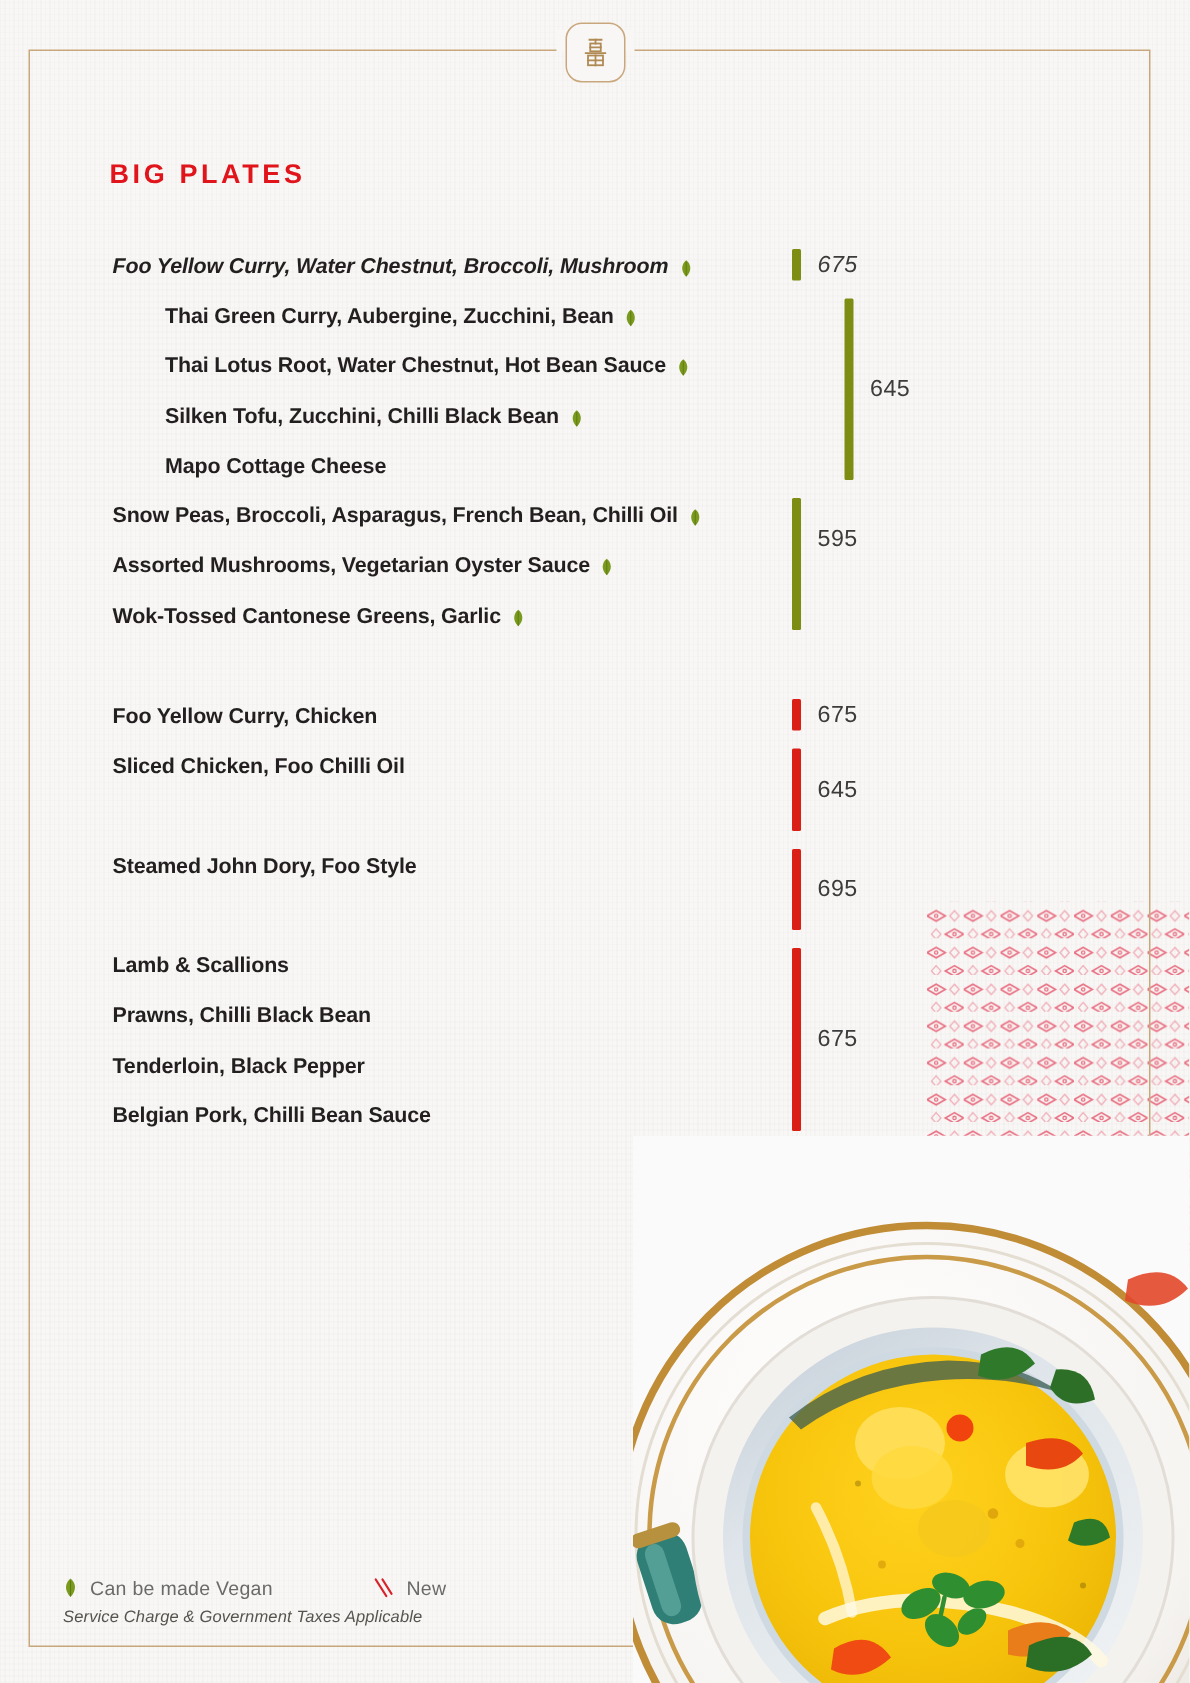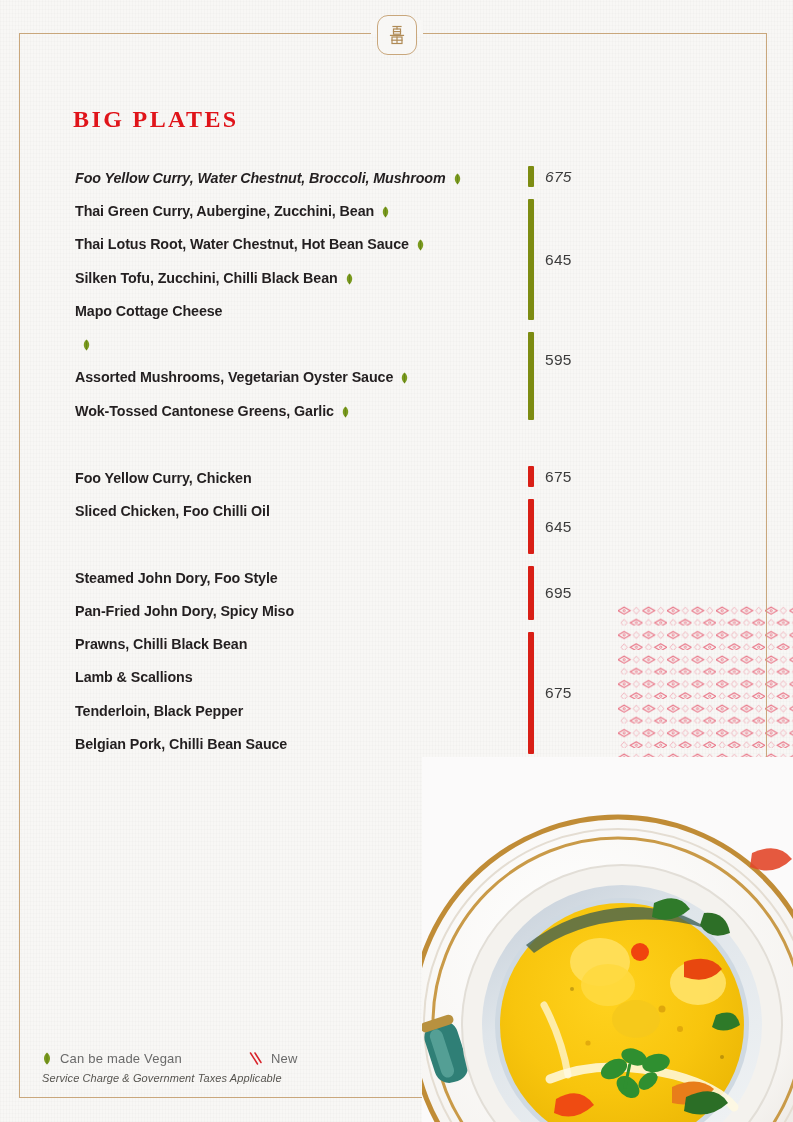--- a/index.html
+++ b/index.html
@@ -94,25 +94,25 @@
     height: 1122px;
     z-index: 5;
     pointer-events: none;
   }
   .content > * { pointer-events: auto; }
 
   .section-title {
     position: absolute;
     left: 73px;
     top: 106px;
-    font-size: 24px;
+    font-size: 18px;
     font-weight: 700;
     letter-spacing: 2.4px;
     color: #e0141a;
-    font-family: Liberation Serif, serif;
+    font-family: Liberation Sans, sans-serif;
   }
 
   .menu-block {
     position: absolute;
     left: 75px;
     width: 620px;
   }
   #veg-block { top: 161px; }
   #nonveg-block { top: 461px; }
 
@@ -318,21 +318,21 @@
         <div class="item-row">
           <span class="item-name">Foo Yellow Curry, Water Chestnut, Broccoli, Mushroom</span>
           <svg viewBox="0 0 10 13" class="leaf">
             <path d="M5 0.4 C8.6 3.2 9.4 8.4 5 12.6 C0.6 8.4 1.4 3.2 5 0.4 Z" fill="#7a9a1e"></path>
             <path d="M5 1.6 C5 5 5 9 5 12.2" stroke="#5e7a14" stroke-width="0.7" fill="none"></path>
           </svg>
         </div>
         <div class="group-bar" style="background: rgb(125, 140, 18); top: 5px; height: 21.3px;"></div>
         <div class="group-price" style="top: 6.65px;">675</div>
       </div>
-      <div class="price-group" style="height: 133.2px;">
+      <div class="price-group" style="height: 133.2px; margin-left: 35px;">
         <div class="item-row">
           <span class="item-name">Thai Green Curry, Aubergine, Zucchini, Bean</span>
           <svg viewBox="0 0 10 13" class="leaf">
             <path d="M5 0.4 C8.6 3.2 9.4 8.4 5 12.6 C0.6 8.4 1.4 3.2 5 0.4 Z" fill="#7a9a1e"></path>
             <path d="M5 1.6 C5 5 5 9 5 12.2" stroke="#5e7a14" stroke-width="0.7" fill="none"></path>
           </svg>
         </div>
         <div class="item-row">
           <span class="item-name">Thai Lotus Root, Water Chestnut, Hot Bean Sauce</span>
           <svg viewBox="0 0 10 13" class="leaf">
@@ -348,20 +348,21 @@
           </svg>
         </div>
         <div class="item-row">
           <span class="item-name">Mapo Cottage Cheese</span>
         </div>
         <div class="group-bar" style="background: rgb(125, 140, 18); top: 5px; height: 121.2px;"></div>
         <div class="group-price" style="top: 56.6px;">645</div>
       </div>
       <div class="price-group" style="height: 99.9px;">
         <div class="item-row">
+          <span class="item-name">Snow Peas, Broccoli, Asparagus, French Bean, Chilli Oil</span>
           <svg viewBox="0 0 10 13" class="leaf">
             <path d="M5 0.4 C8.6 3.2 9.4 8.4 5 12.6 C0.6 8.4 1.4 3.2 5 0.4 Z" fill="#7a9a1e"></path>
             <path d="M5 1.6 C5 5 5 9 5 12.2" stroke="#5e7a14" stroke-width="0.7" fill="none"></path>
           </svg>
         </div>
         <div class="item-row">
           <span class="item-name">Assorted Mushrooms, Vegetarian Oyster Sauce</span>
           <svg viewBox="0 0 10 13" class="leaf">
             <path d="M5 0.4 C8.6 3.2 9.4 8.4 5 12.6 C0.6 8.4 1.4 3.2 5 0.4 Z" fill="#7a9a1e"></path>
             <path d="M5 1.6 C5 5 5 9 5 12.2" stroke="#5e7a14" stroke-width="0.7" fill="none"></path>
@@ -390,32 +391,29 @@
         <div class="item-row">
           <span class="item-name">Sliced Chicken, Foo Chilli Oil</span>
         </div>
         <div class="group-bar" style="background: rgb(217, 31, 22); top: 5px; height: 54.6px;"></div>
         <div class="group-price" style="top: 23.3px;">645</div>
       </div>
       <div class="price-group" style="height: 66.6px;">
         <div class="item-row">
           <span class="item-name">Steamed John Dory, Foo Style</span>
         </div>
-        <div class="item-row">
-          <span class="item-name">Pan-Fried John Dory, Spicy Miso</span>
-        </div>
         <div class="group-bar" style="background: rgb(217, 31, 22); top: 5px; height: 54.6px;"></div>
         <div class="group-price" style="top: 23.3px;">695</div>
       </div>
       <div class="price-group" style="height: 133.2px;">
         <div class="item-row">
+          <span class="item-name">Lamb &amp; Scallions</span>
+        </div>
+        <div class="item-row">
           <span class="item-name">Prawns, Chilli Black Bean</span>
-        </div>
-        <div class="item-row">
-          <span class="item-name">Lamb &amp; Scallions</span>
         </div>
         <div class="item-row">
           <span class="item-name">Tenderloin, Black Pepper</span>
         </div>
         <div class="item-row">
           <span class="item-name">Belgian Pork, Chilli Bean Sauce</span>
         </div>
         <div class="group-bar" style="background: rgb(217, 31, 22); top: 5px; height: 121.2px;"></div>
         <div class="group-price" style="top: 56.6px;">675</div>
       </div>

